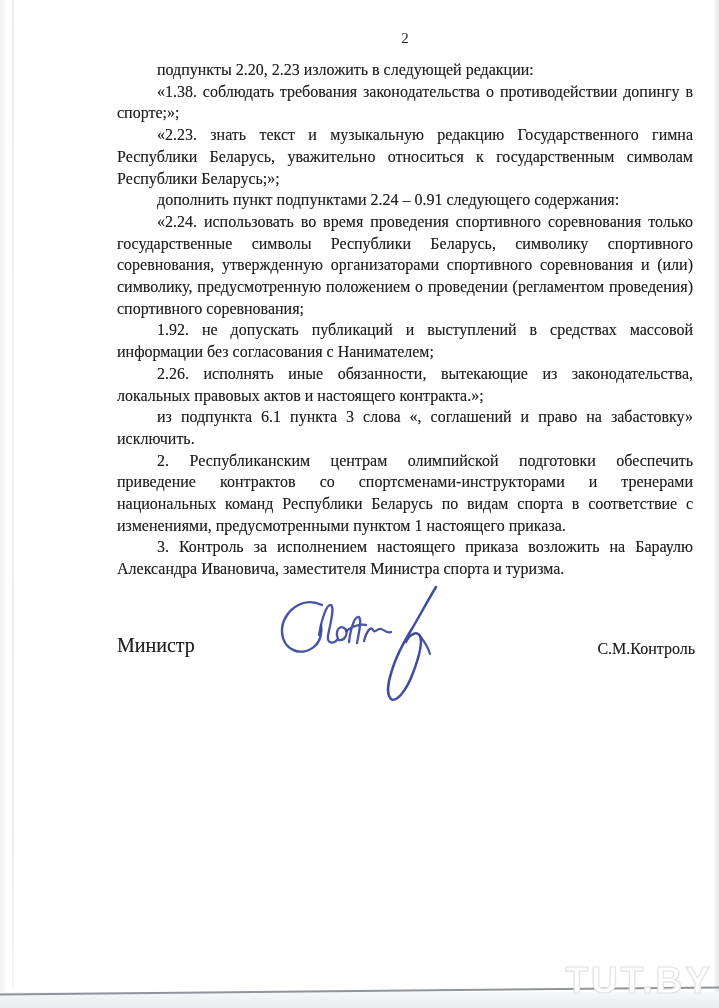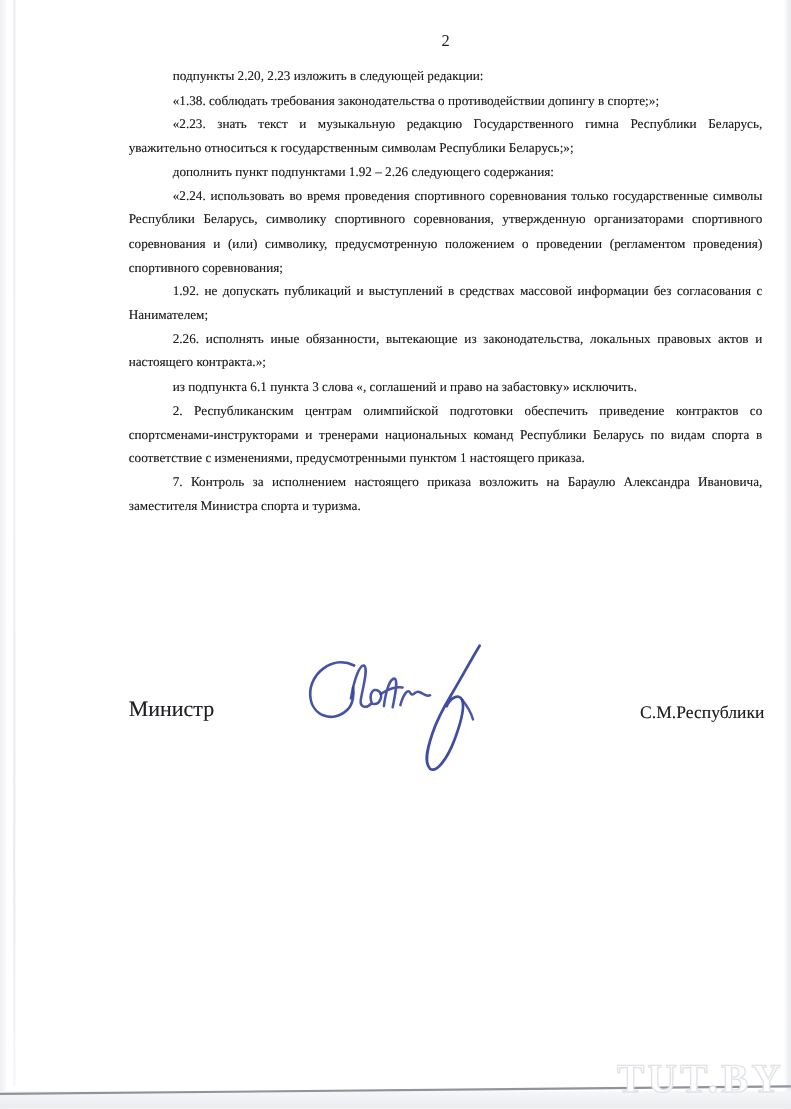--- a/index.html
+++ b/index.html
@@ -34,21 +34,21 @@
     background:linear-gradient(180deg,#f6f7f9,#e9ebee);
     z-index:1;
   }
   
   .page-number{
     position:absolute;left:117px;top:30px;width:576px;
     text-align:center;font-size:15px;color:#1f1f23;
   }
   .doc-body{
     position:absolute;left:117px;top:59px;width:576px;
-    font-size:12px;line-height:21.7px;color:#1f1f23;
+    font-size:16px;line-height:21.7px;color:#1f1f23;
     text-shadow:0 0 0.5px rgba(20,20,25,.45);
   }
   .doc-body p.para{
     margin:0;text-align:justify;text-indent:40px;
   }
   
   .signoff-title{
     position:absolute;left:117px;top:634px;font-size:20px;color:#1f1f23;
     text-shadow:0 0 0.5px rgba(20,20,25,.45);
   }
@@ -56,21 +56,21 @@
     position:absolute;right:24px;top:640px;font-size:16px;color:#1f1f23;
     text-shadow:0 0 0.5px rgba(20,20,25,.45);
   }
   .signature-svg{
     position:absolute;left:268px;top:574px;width:212px;height:162px;
     z-index:3;
   }
   
   .watermark{
     position:absolute;right:6px;top:960px;z-index:5;
-    font-family:Liberation Serif, serif;
+    font-family:Liberation Sans, sans-serif;
     font-weight:700;font-size:37px;letter-spacing:3px;
     color:#ffffff;
     -webkit-text-stroke:1.2px #e2e3e7;
     text-shadow:0 0 1px #e6e7ea;
     margin-left:20px;
   }
 </style>
 </head>
 <body>
 
@@ -79,31 +79,31 @@
 <div class="scan-edge-right-strip"></div>
 <div class="scan-bottom-area"></div>
 <div class="scan-bottom-line"></div>
 
 <div class="page-number">2</div>
 
 <div class="doc-body">
     <p class="para">подпункты 2.20, 2.23 изложить в следующей редакции:</p>
     <p class="para">«1.38. соблюдать требования законодательства о противодействии допингу в спорте;»;</p>
     <p class="para">«2.23. знать текст и музыкальную редакцию Государственного гимна Республики Беларусь, уважительно относиться к государственным символам Республики Беларусь;»;</p>
-    <p class="para">дополнить пункт подпунктами 1.92 – 2.26 следующего содержания:</p>
+    <p class="para">дополнить пункт подпунктами 2.24 – 0.91 следующего содержания:</p>
     <p class="para">«2.24. использовать во время проведения спортивного соревнования только государственные символы Республики Беларусь, символику спортивного соревнования, утвержденную организаторами спортивного соревнования и (или) символику, предусмотренную положением о проведении (регламентом проведения) спортивного соревнования;</p>
     <p class="para">1.92. не допускать публикаций и выступлений в средствах массовой информации без согласования с Нанимателем;</p>
     <p class="para">2.26. исполнять иные обязанности, вытекающие из законодательства, локальных правовых актов и настоящего контракта.»;</p>
     <p class="para">из подпункта 6.1 пункта 3 слова «, соглашений и право на забастовку» исключить.</p>
     <p class="para">2. Республиканским центрам олимпийской подготовки обеспечить приведение контрактов со спортсменами-инструкторами и тренерами национальных команд Республики Беларусь по видам спорта в соответствие с изменениями, предусмотренными пунктом 1 настоящего приказа.</p>
-    <p class="para">7. Контроль за исполнением настоящего приказа возложить на Бараулю Александра Ивановича, заместителя Министра спорта и туризма.</p>
+    <p class="para">3. Контроль за исполнением настоящего приказа возложить на Бараулю Александра Ивановича, заместителя Министра спорта и туризма.</p>
   </div>
 
 <div class="signoff-title">Министр</div>
-<div class="signoff-name">С.М.Республики</div>
+<div class="signoff-name">С.М.Контроль</div>
 
 <svg class="signature-svg" viewBox="0 0 212 162" fill="none" stroke-linecap="round" stroke-linejoin="round">
 
   <path stroke-width="2.4" opacity="0.92" d="M54,31 C34,21 13,39 14,58 C15,77 35,84 48,71 C53,66 54,57 53,51" stroke="#36439b"></path>
 
   <path stroke-width="2.3" opacity="0.9" d="M51,61 C54,43 59,30 63,31 C67,34 62,50 60,62 C59,69 65,71 70,65 C67,57 71,51 76,54 C81,57 78,67 71,66" stroke="#36439b"></path>
 
   <path stroke-width="2.3" opacity="0.9" d="M81,68 C83,52 87,42 91,43 C94,46 91,58 89,69 M78,57 C85,52 93,50 98,51" stroke="#36439b"></path>
 
   <path stroke-width="2.3" opacity="0.9" d="M96,67 C99,56 103,52 105,56 C107,60 109,54 113,55 C117,56 119,60 123,58" stroke="#36439b"></path>

